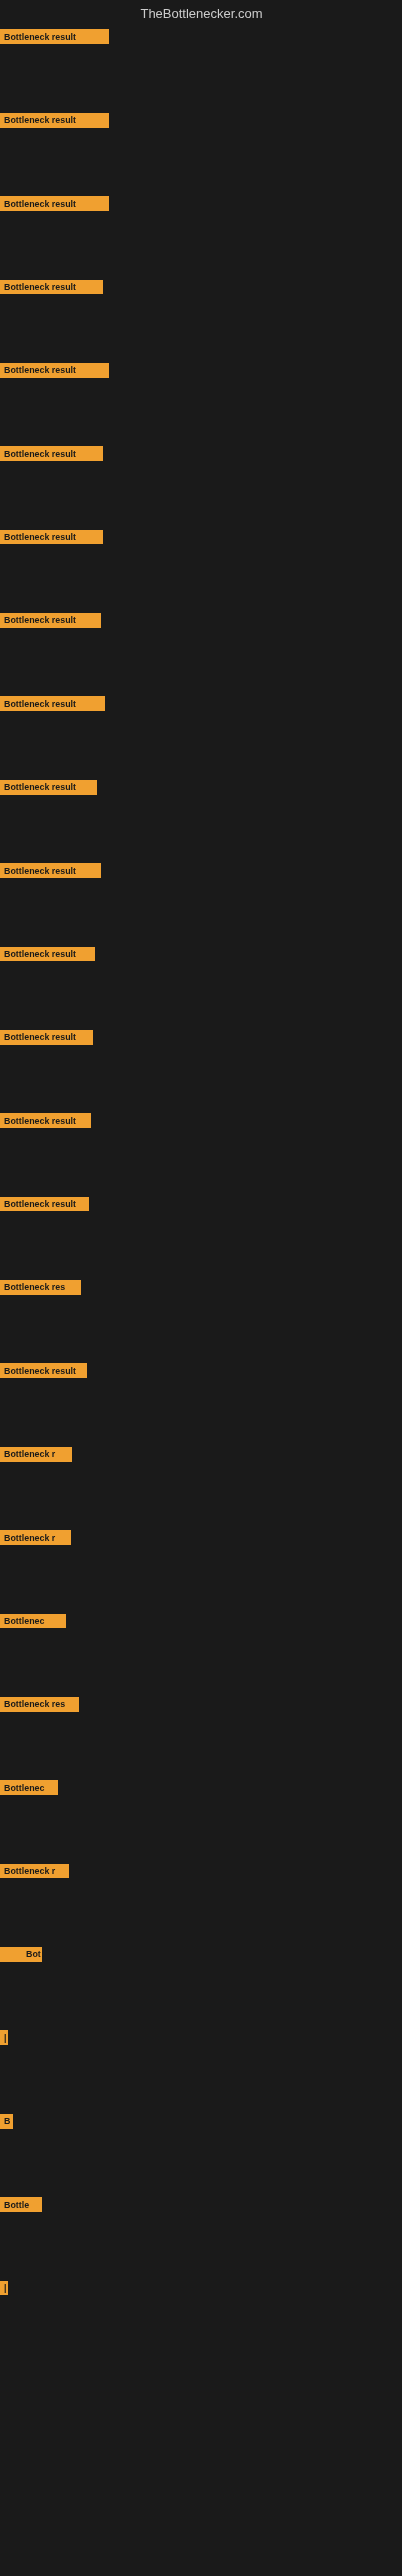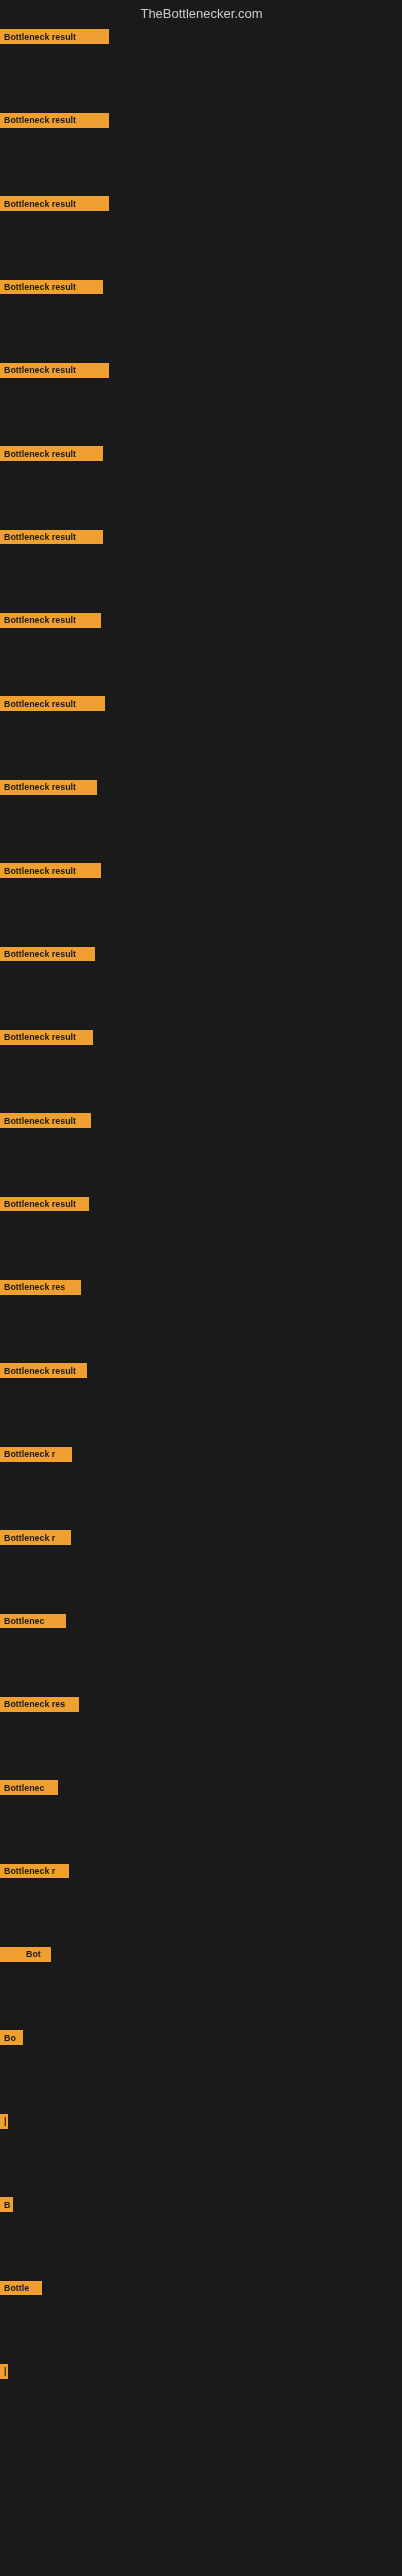--- a/index.html
+++ b/index.html
@@ -156,26 +156,21 @@
         <span class="bar-label" style="width: 58px;">Bottlenec</span>
       </div>
     </div>
     <div class="row-wrapper" style="padding-top: 67px;">
       <div class="bar-container">
         <span class="bar-label" style="width: 69px;">Bottleneck r</span>
       </div>
     </div>
     <div class="row-wrapper" style="padding-top: 67px;">
       <div class="bar-container">
-        <span class="bar-label" style="width: 51px; padding-left: 26px;">Bot</span>
-      </div>
-    </div>
-    <div class="row-wrapper" style="padding-top: 67px;">
-      <div class="bar-container">
-        <span class="bar-label" style="width: 22.5px;">Bo</span>
+        <span class="bar-label" style="width: 42px; padding-left: 26px;">Bot</span>
       </div>
     </div>
     <div class="row-wrapper" style="padding-top: 67px;">
       <div class="bar-container">
         <span class="bar-label" style="width: 6.4px;">|</span>
       </div>
     </div>
     <div class="row-wrapper" style="padding-top: 67px;">
       <div class="bar-container">
         <span class="bar-label" style="width: 13px;">B</span>

